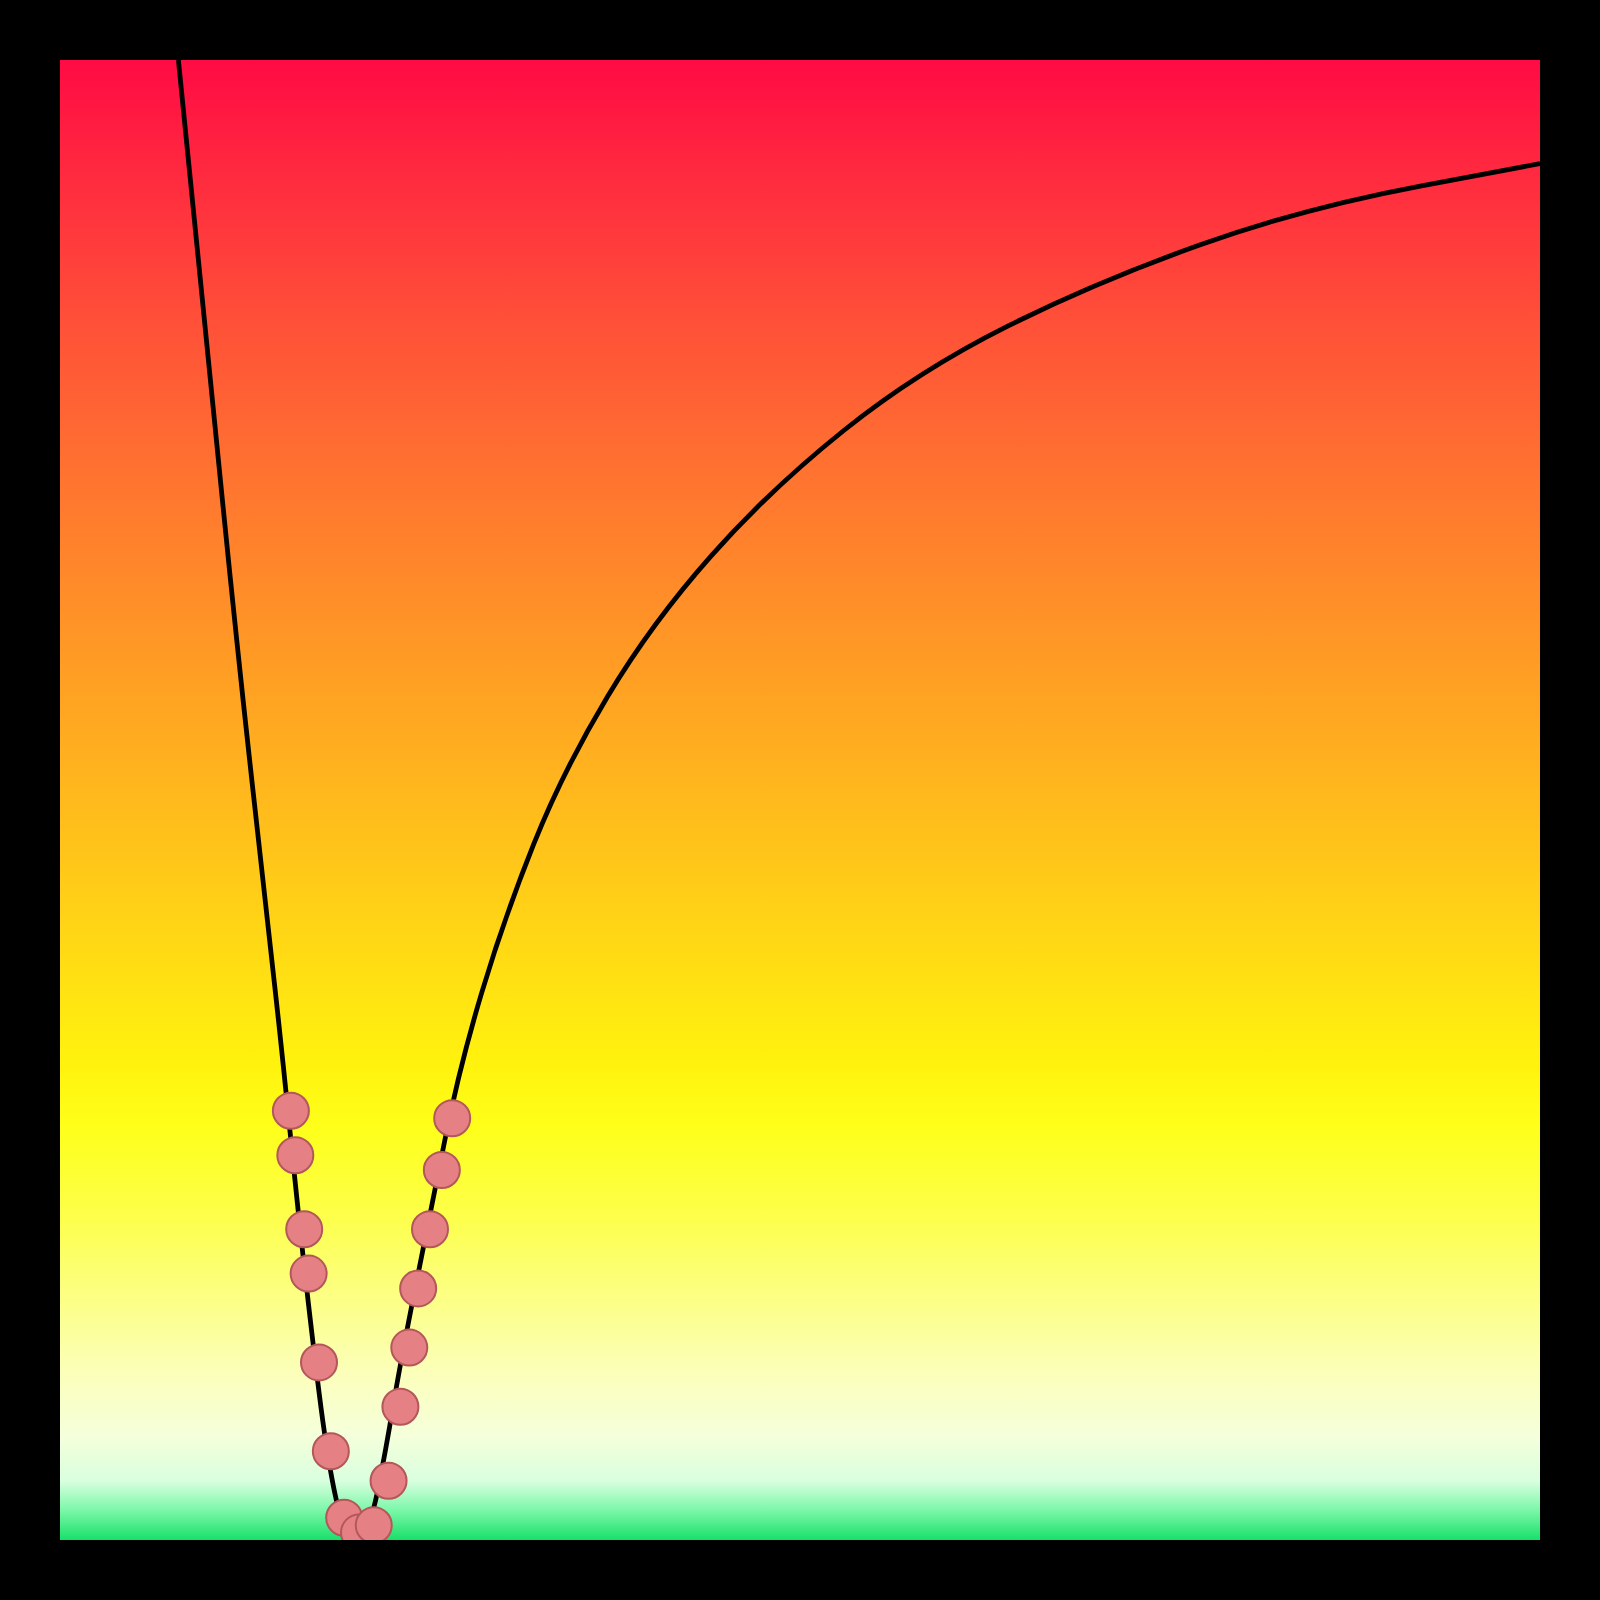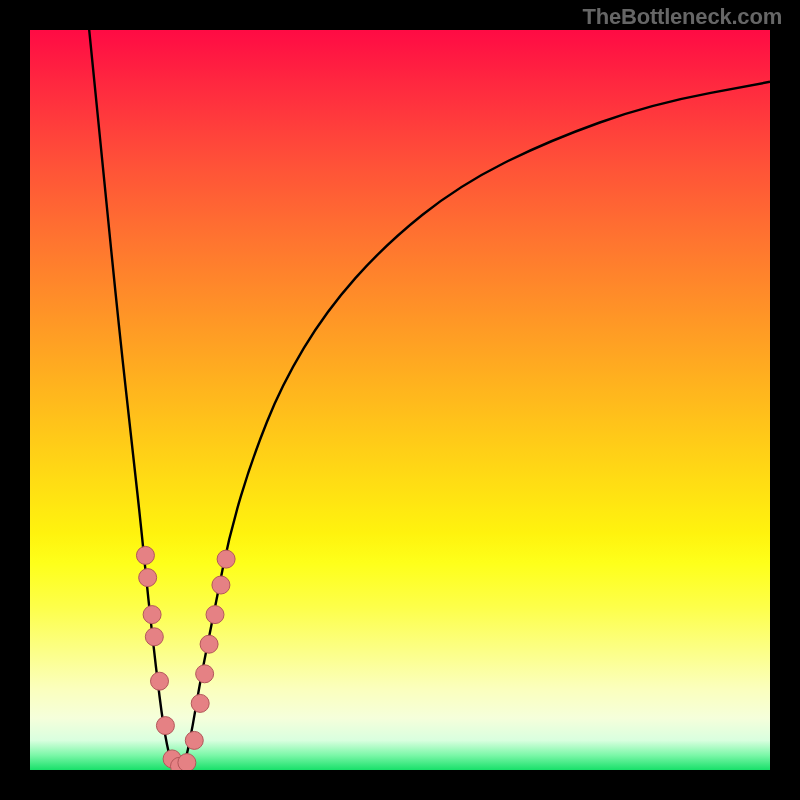--- a/index.html
+++ b/index.html
@@ -86,14 +86,13 @@
           <circle cx="164.28" cy="710.4" r="9" fill="#e58184" stroke="#b3575a" stroke-width="1"></circle>
           <circle cx="170.20000000000002" cy="673.4" r="9" fill="#e58184" stroke="#b3575a" stroke-width="1"></circle>
           <circle cx="174.64000000000001" cy="643.8" r="9" fill="#e58184" stroke="#b3575a" stroke-width="1"></circle>
           <circle cx="179.07999999999998" cy="614.2" r="9" fill="#e58184" stroke="#b3575a" stroke-width="1"></circle>
           <circle cx="185" cy="584.6" r="9" fill="#e58184" stroke="#b3575a" stroke-width="1"></circle>
           <circle cx="190.92000000000002" cy="555" r="9" fill="#e58184" stroke="#b3575a" stroke-width="1"></circle>
           <circle cx="196.10000000000002" cy="529.1" r="9" fill="#e58184" stroke="#b3575a" stroke-width="1"></circle>
         </g>
     </svg>
   </div>
-  <div class="watermark">TheBottleneck.com</div>
 </div>
 
 </body></html>

